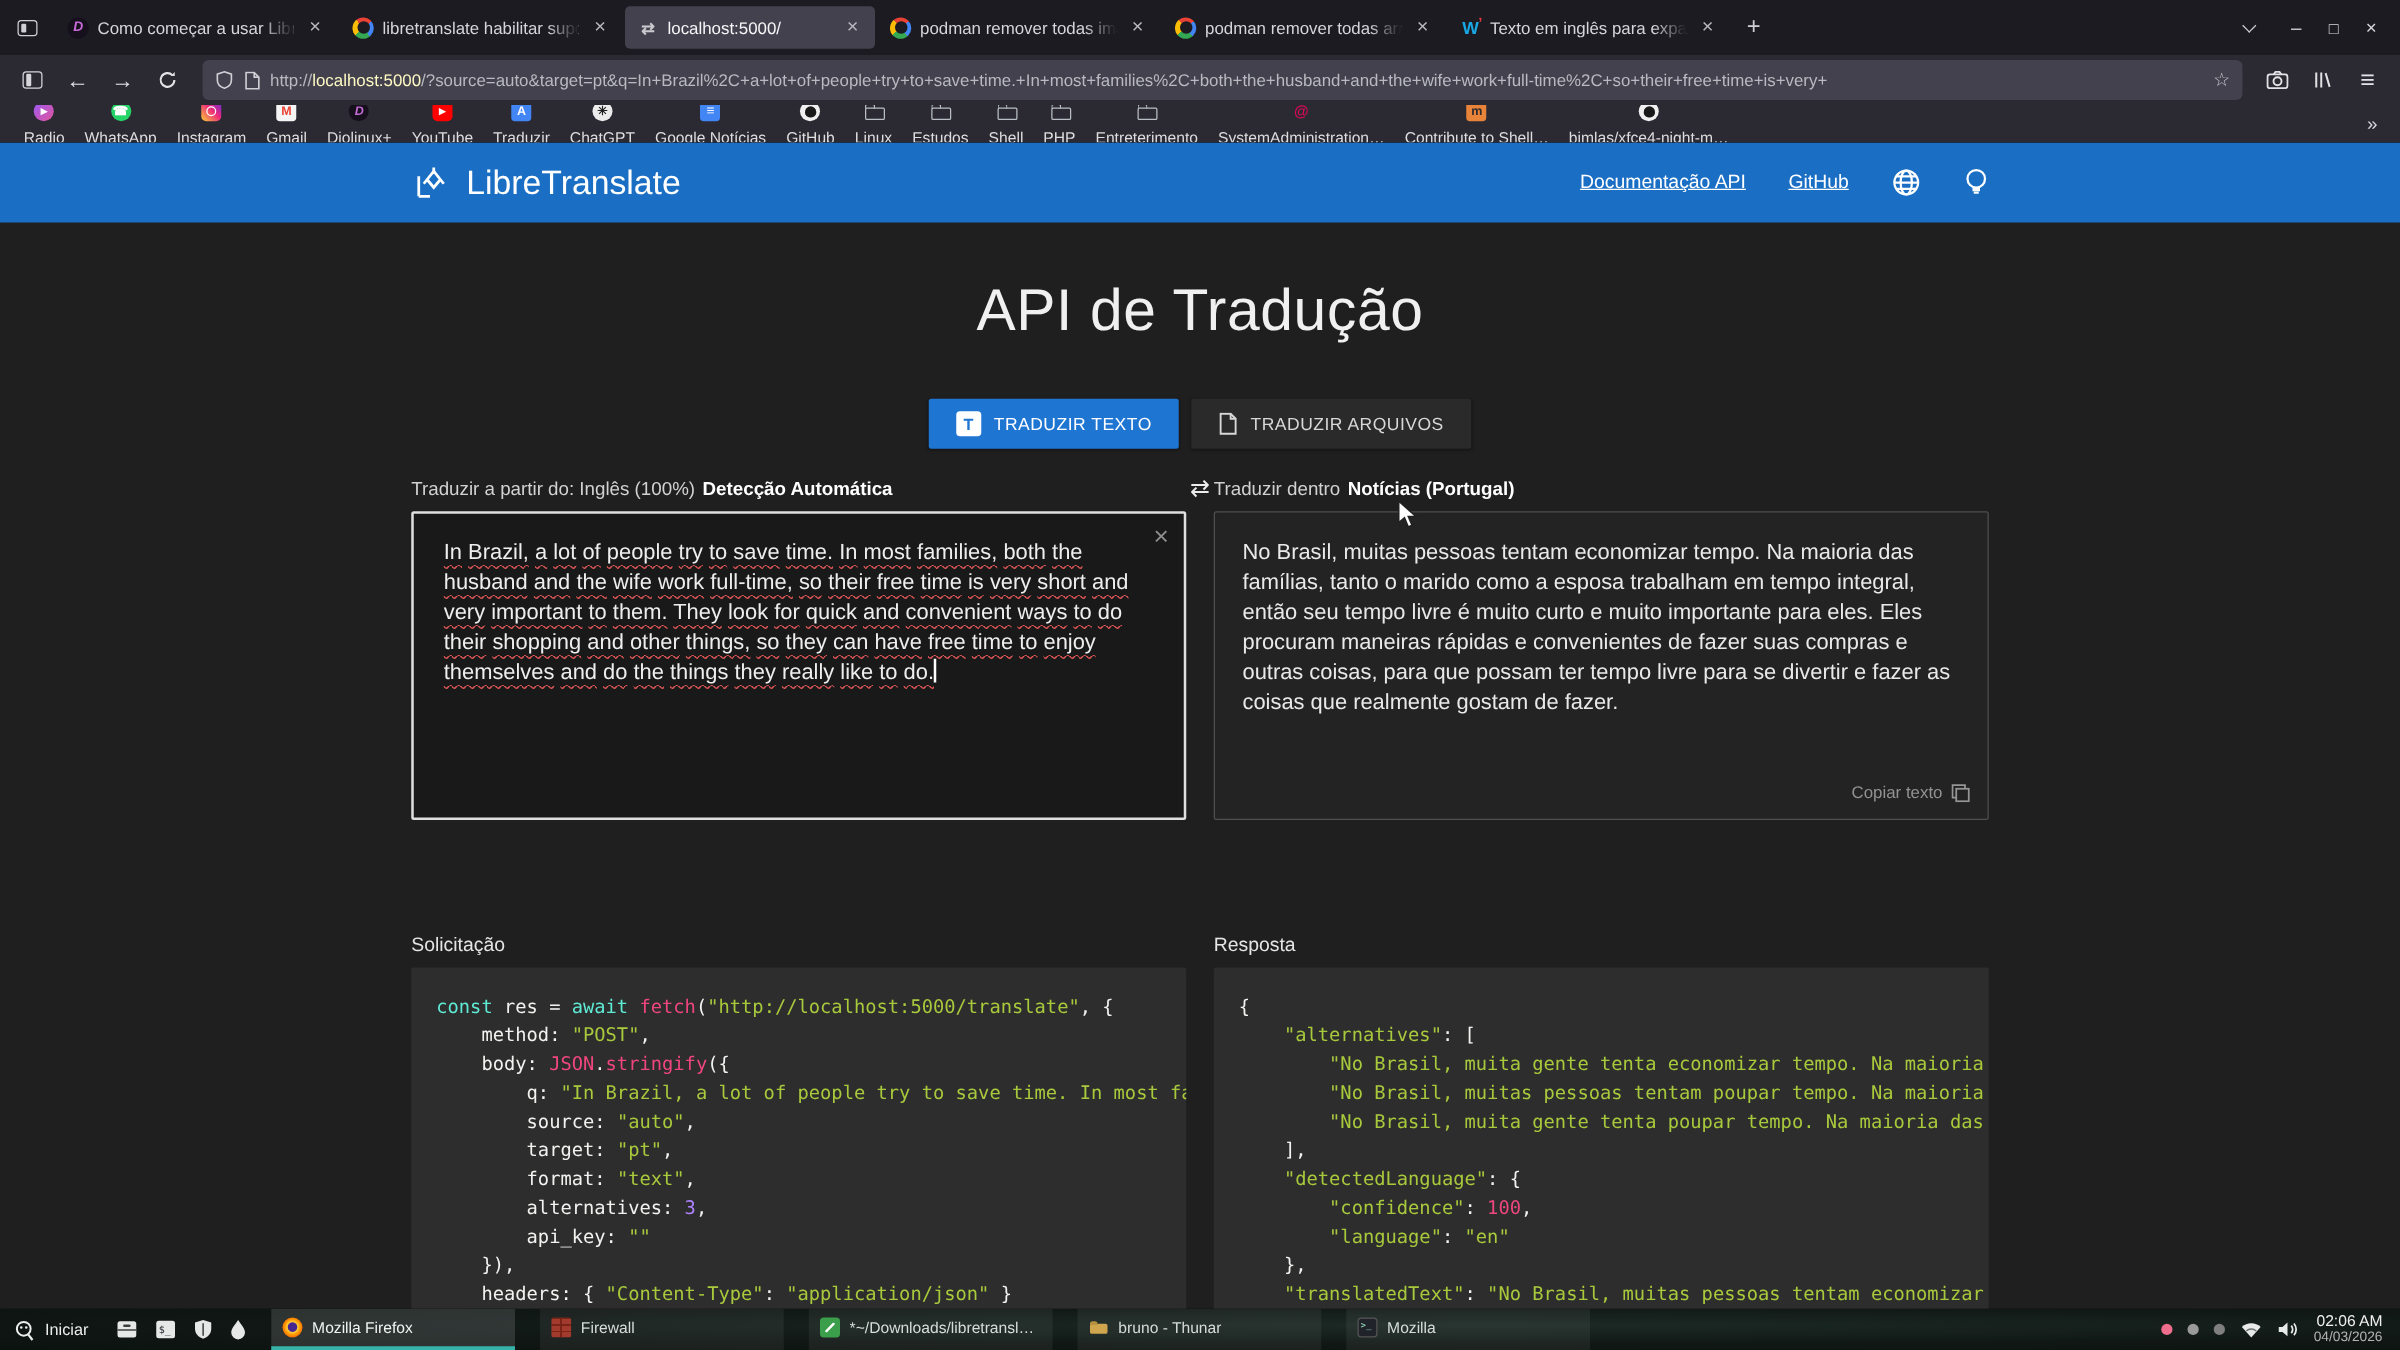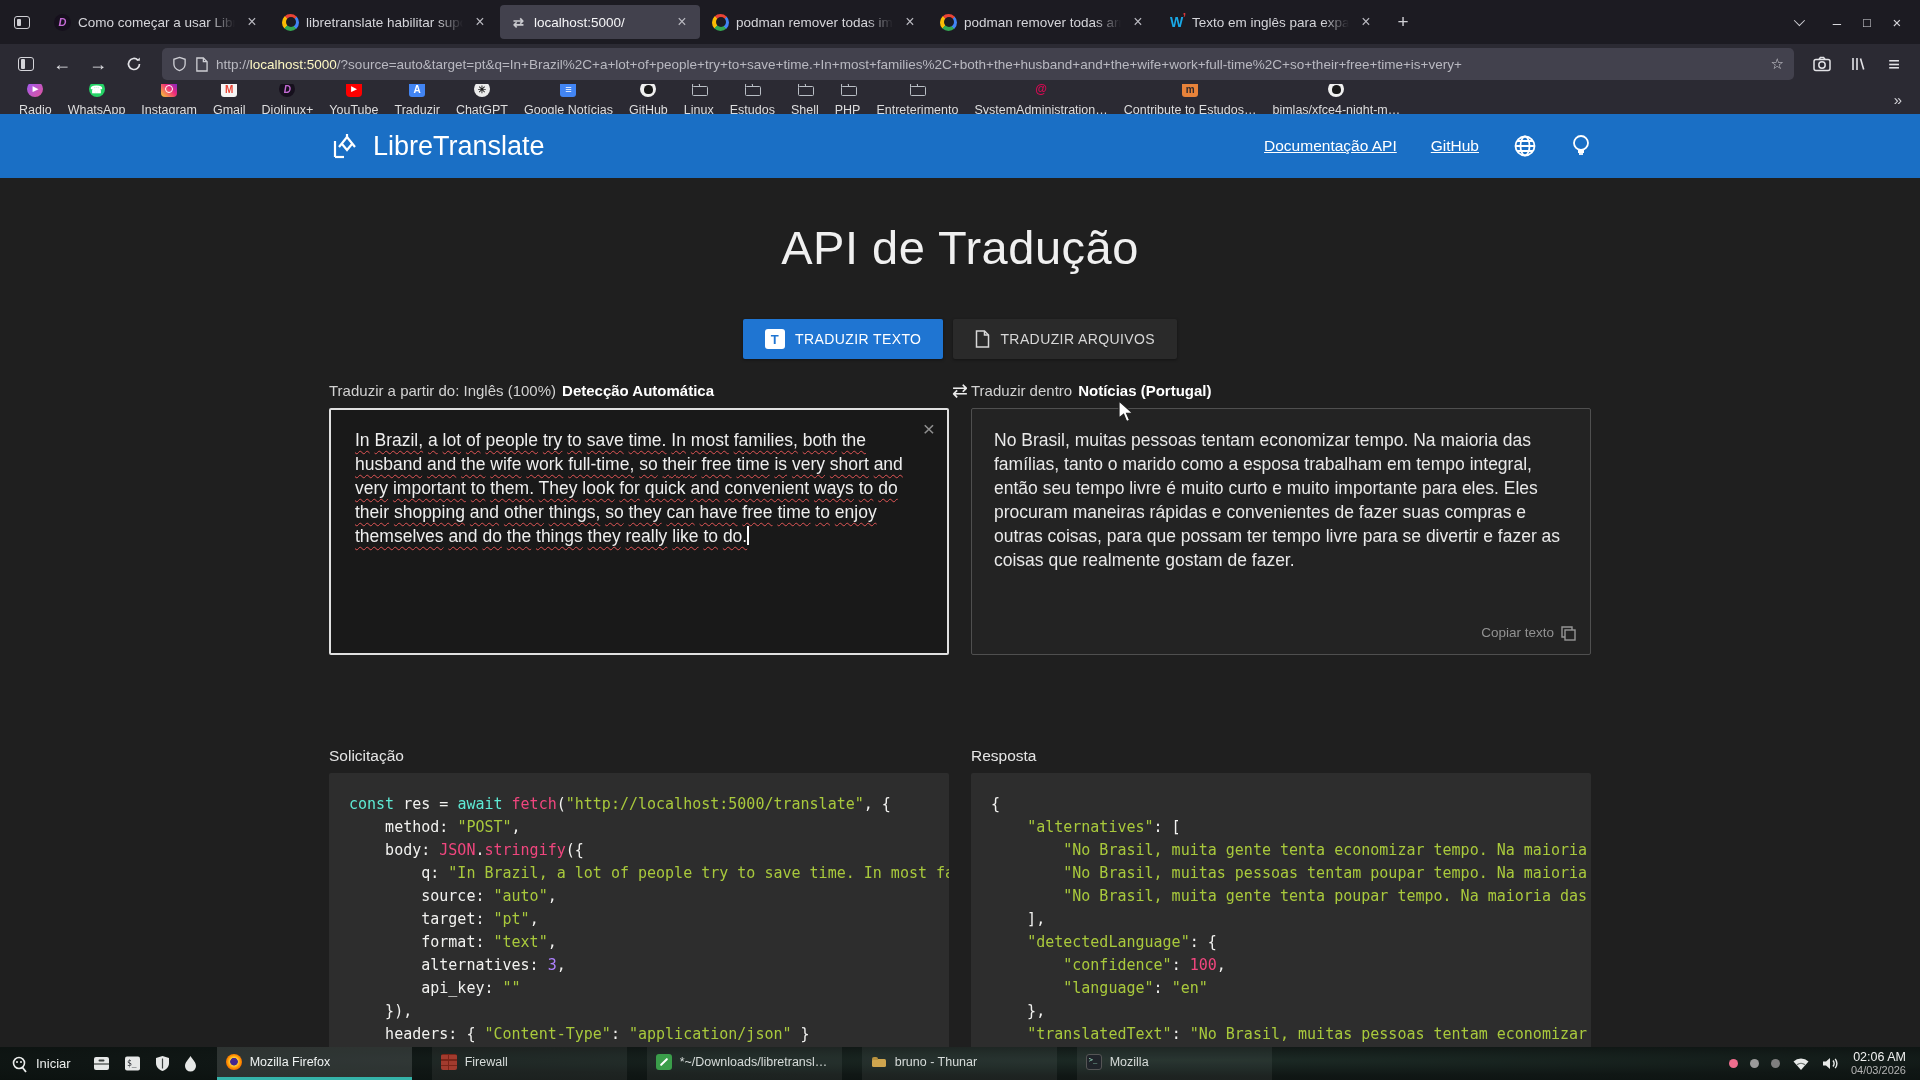--- a/index.html
+++ b/index.html
@@ -325,21 +325,21 @@
       <div class="bm">
         <span class="bi bi-debian">
           <span>@</span>
         </span>
         <span class="bm-label">SystemAdministration…</span>
       </div>
       <div class="bm">
         <span class="bi bi-monokai">
           <span>m</span>
         </span>
-        <span class="bm-label">Contribute to Estudos…</span>
+        <span class="bm-label">Contribute to Shell…</span>
       </div>
       <div class="bm">
         <span class="bi bi-github2">
           <span></span>
         </span>
         <span class="bm-label">bimlas/xfce4-night-m…</span>
       </div>
     <div class="bm-more">»</div>
   </div>
 

